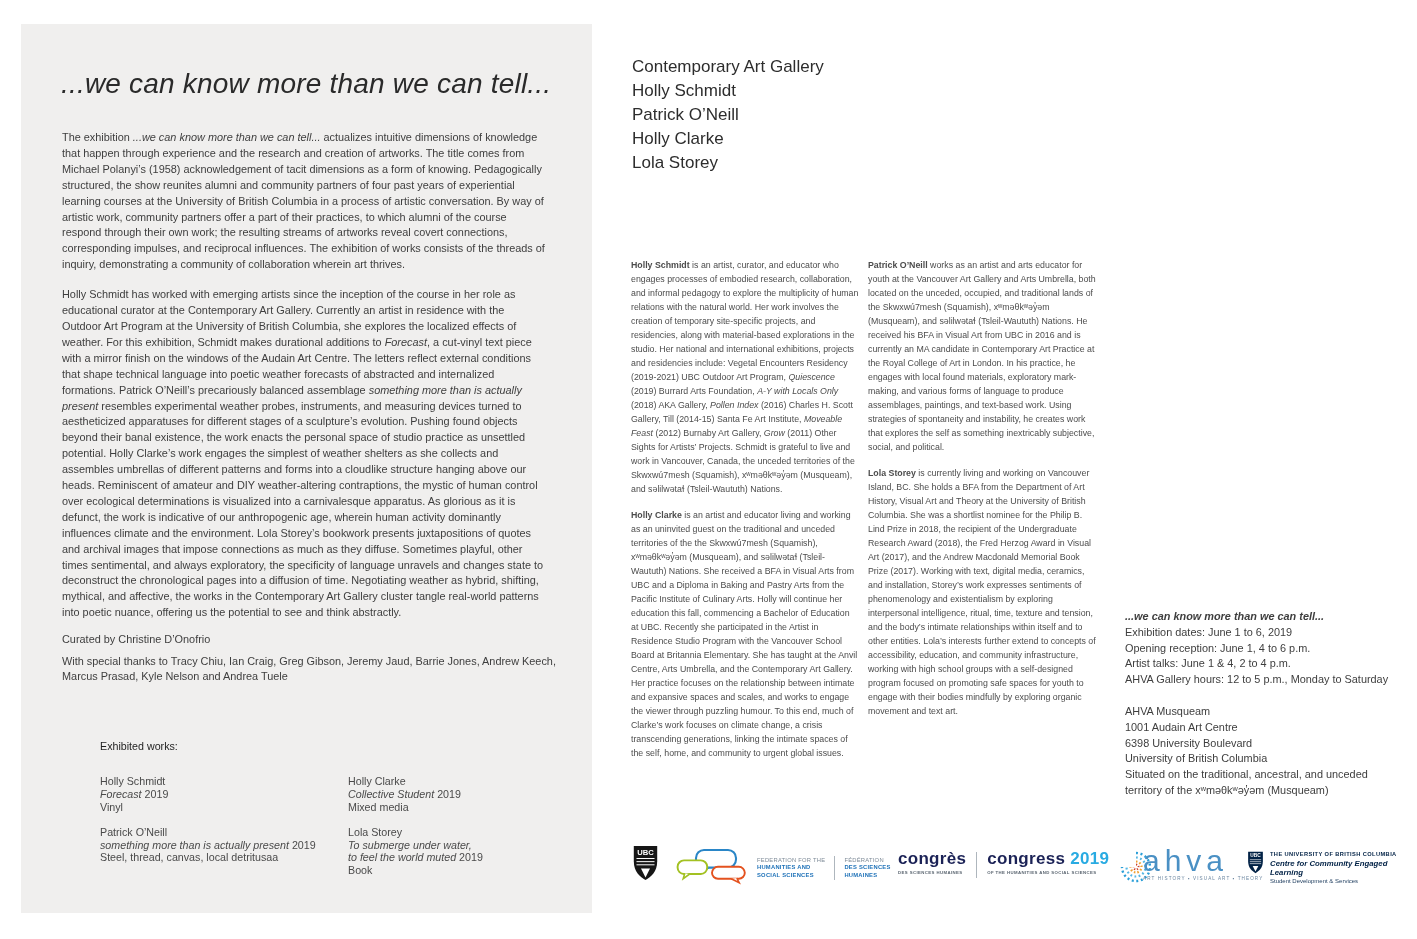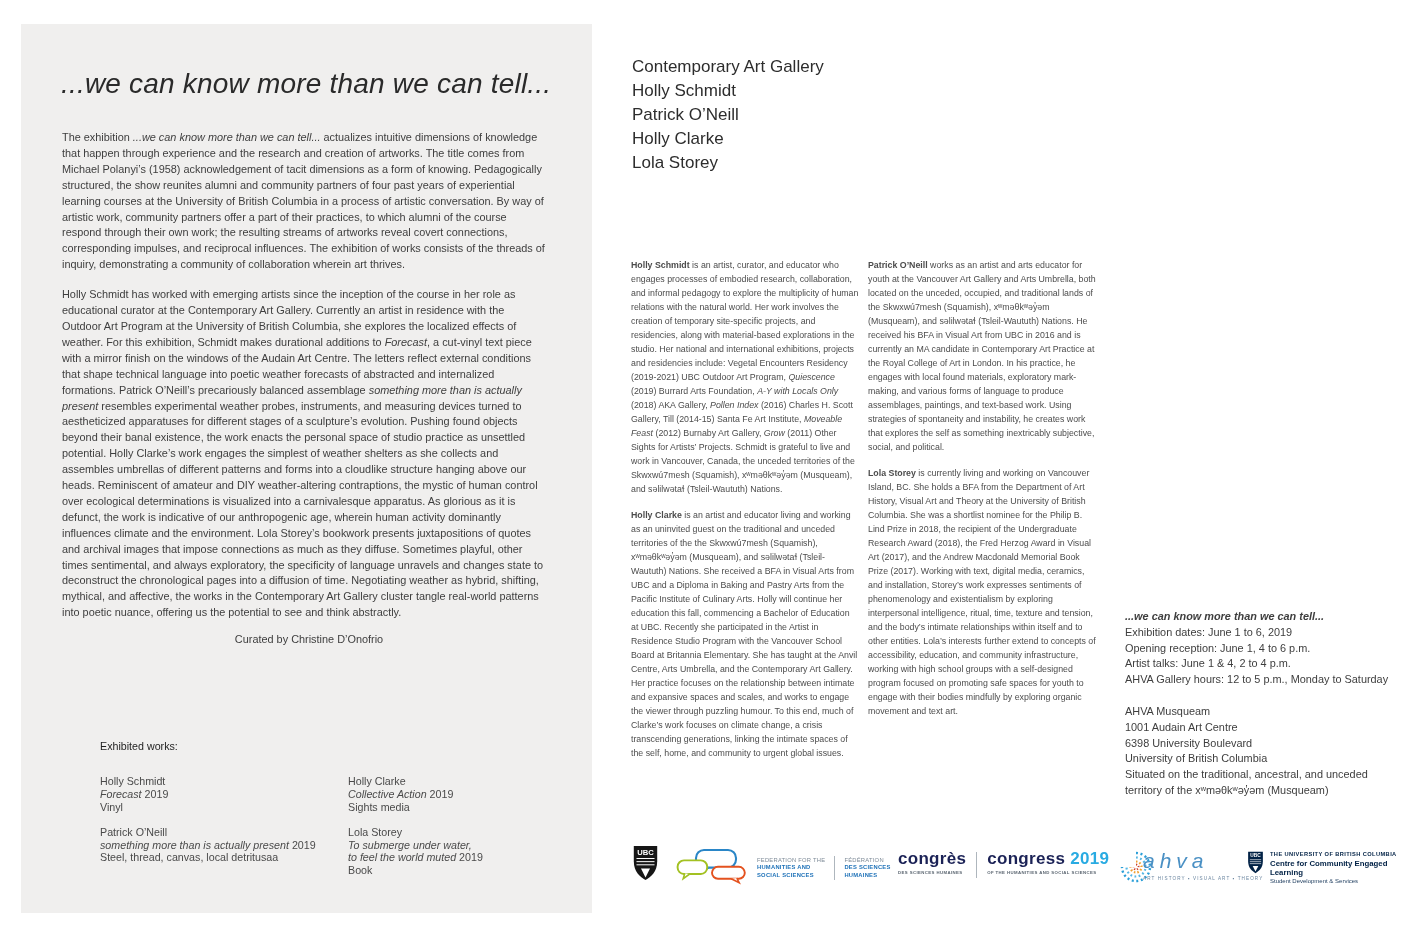--- a/index.html
+++ b/index.html
@@ -10,21 +10,21 @@
   }
   
   .left-page { position:absolute; left:21px; top:24px; width:571px; height:889px; background:#f0efee; }
   .lp-title {
     position:absolute; left:40px; top:44px; width:505px;
     font-size:28px; font-style:italic; color:#2a2a2a; letter-spacing:0.2px;
   }
   .lp-body { position:absolute; left:41px; top:106px; width:494px; font-size:10.9px; line-height:15.9px; color:#3e3e3e; }
   .lp-body p { margin:0 10px 14px 0; }
   .lp-credits { position:absolute; left:41px; top:608px; width:494px; font-size:10.9px; line-height:15.5px; color:#3e3e3e; }
-  .lp-credits .curated { margin-bottom:6px;text-align:center; }
+  .lp-credits .curated { margin-bottom:6px; }
   .lp-works { position:absolute; left:79px; top:716px; width:470px; font-size:10.7px; line-height:12.9px; color:#4a4a4a; }
   .lp-works .heading { font-weight:normal; color:#1f1f1f; margin-bottom:22px; }
   .works-grid { display:grid; grid-template-columns:248px 222px; row-gap:12px; }
   .work-title { white-space:pre-line; }
   
   .rp-header { position:absolute; left:632px; top:55px; font-size:17px; line-height:24px; color:#2d2d2d; }
   .bio-col { position:absolute; top:258px; width:228px; }
   .bio-col1 { left:631px; }
   .bio-col2 { left:868px; }
   .bio { font-size:8.8px; line-height:14px; color:#4c4c4c; margin:0 0 12px 0; }
@@ -36,54 +36,55 @@
   .fed-logo { position:absolute; left:676px; top:846px; display:flex; align-items:center; gap:9px; }
   .fed-text { font-size:5.8px; line-height:7.4px; letter-spacing:0.25px; color:#1d71b8; font-weight:bold; }
   .fed-text div:first-child { color:#7d8a97; font-weight:normal; }
   .fed-divider { width:1px; height:24px; background:#aeb6bd; }
   .congres-logo { position:absolute; left:898px; top:850px; display:flex; align-items:flex-start; gap:10px; }
   .cg-name { font-size:17px; font-weight:bold; color:#1b2256; letter-spacing:0.3px; line-height:18px; }
   .cg-year { color:#29abe2; }
   .cg-sub { font-size:4.3px; letter-spacing:0.4px; color:#5a6570; margin-top:2px; font-weight:bold; }
   .cg-divider { width:1px; height:26px; background:#aeb6bd; margin-top:2px; }
   .ahva-logo { position:absolute; left:1143px; top:848px; color:#4a90c4; }
-  .ahva-name { font-size:21px; line-height:26px; letter-spacing:5px;font-style:italic; }
+  .ahva-name { font-size:30px; line-height:26px; letter-spacing:5px; }
   .ahva-sub { font-size:4.6px; letter-spacing:1.1px; margin-top:2px; color:#6b86a0; }
   .ccel-logo { position:absolute; left:1247px; top:851px; display:flex; gap:6px; color:#002145; }
   .ccel-line1 { font-size:5.7px; font-weight:bold; letter-spacing:0.4px; }
-  .ccel-line2 { font-size:7.8px; font-weight:bold; margin-top:2px; }
+  .ccel-line2 { font-size:7.8px; font-weight:bold; margin-top:2px;font-style:italic; }
   .ccel-line3 { font-size:6px; margin-top:1px; color:#1b3a5c; }
 </style>
 </head>
 <body>
 
 <div class="left-page">
   <div class="lp-title">...we can know more than we can tell...</div>
 
   <div class="lp-body">
     <p><span>The exhibition </span><span style="font-style: italic;">...we can know more than we can tell...</span><span> actualizes intuitive dimensions of knowledge that happen through experience and the research and creation of artworks. The title comes from Michael Polanyi’s (1958) acknowledgement of tacit dimensions as a form of knowing. Pedagogically structured, the show reunites alumni and community partners of four past years of experiential learning courses at the University of British Columbia in a process of artistic conversation. By way of artistic work, community partners offer a part of their practices, to which alumni of the course respond through their own work; the resulting streams of artworks reveal covert connections, corresponding impulses, and reciprocal influences. The exhibition of works consists of the threads of inquiry, demonstrating a community of collaboration wherein art thrives.</span></p>
     <p><span>Holly Schmidt has worked with emerging artists since the inception of the course in her role as educational curator at the Contemporary Art Gallery. Currently an artist in residence with the Outdoor Art Program at the University of British Columbia, she explores the localized effects of weather. For this exhibition, Schmidt makes durational additions to </span><span style="font-style: italic;">Forecast</span><span>, a cut-vinyl text piece with a mirror finish on the windows of the Audain Art Centre. The letters reflect external conditions that shape technical language into poetic weather forecasts of abstracted and internalized formations. Patrick O’Neill’s precariously balanced assemblage </span><span style="font-style: italic;">something more than is actually present</span><span> resembles experimental weather probes, instruments, and measuring devices turned to aestheticized apparatuses for different stages of a sculpture’s evolution. Pushing found objects beyond their banal existence, the work enacts the personal space of studio practice as unsettled potential. Holly Clarke’s work engages the simplest of weather shelters as she collects and assembles umbrellas of different patterns and forms into a cloudlike structure hanging above our heads. Reminiscent of amateur and DIY weather-altering contraptions, the mystic of human control over ecological determinations is visualized into a carnivalesque apparatus. As glorious as it is defunct, the work is indicative of our anthropogenic age, wherein human activity dominantly influences climate and the environment. Lola Storey’s bookwork presents juxtapositions of quotes and archival images that impose connections as much as they diffuse. Sometimes playful, other times sentimental, and always exploratory, the specificity of language unravels and changes state to deconstruct the chronological pages into a diffusion of time. Negotiating weather as hybrid, shifting, mythical, and affective, the works in the Contemporary Art Gallery cluster tangle real-world patterns into poetic nuance, offering us the potential to see and think abstractly.</span></p>
   </div>
 
   <div class="lp-credits">
     <div class="curated">Curated by Christine D’Onofrio</div>
+    <div class="thanks">With special thanks to Tracy Chiu, Ian Craig, Greg Gibson, Jeremy Jaud, Barrie Jones, Andrew Keech, Marcus Prasad, Kyle Nelson and Andrea Tuele</div>
   </div>
 
   <div class="lp-works">
     <div class="heading">Exhibited works:</div>
     <div class="works-grid">
       <div>
         <div>Holly Schmidt</div>
         <div class="work-title"><span style="font-style: italic;">Forecast </span><span>2019</span></div>
         <div>Vinyl</div>
       </div>
       <div>
         <div>Holly Clarke</div>
-        <div class="work-title"><span style="font-style: italic;">Collective Action </span><span>2019</span></div>
-        <div>Sights media</div>
+        <div class="work-title"><span style="font-style: italic;">Collective Student </span><span>2019</span></div>
+        <div>Mixed media</div>
       </div>
       <div>
         <div>Patrick O’Neill</div>
         <div class="work-title"><span style="font-style: italic;">something more than is actually present </span><span>2019</span></div>
         <div>Steel, thread, canvas, local detritusaa</div>
       </div>
       <div>
         <div>Lola Storey</div>
         <div class="work-title"><span style="font-style: italic; margin-top: 20px;">To submerge under water,
 to feel the world muted </span><span>2019</span></div>

